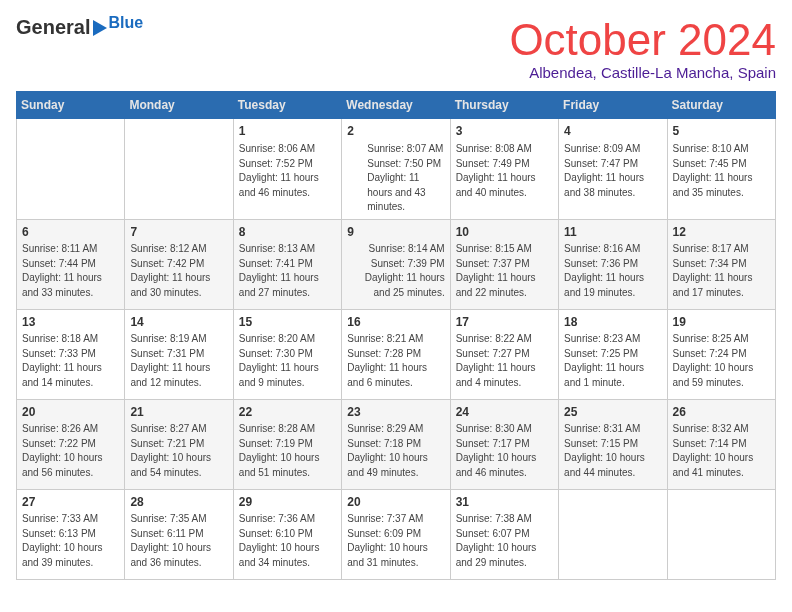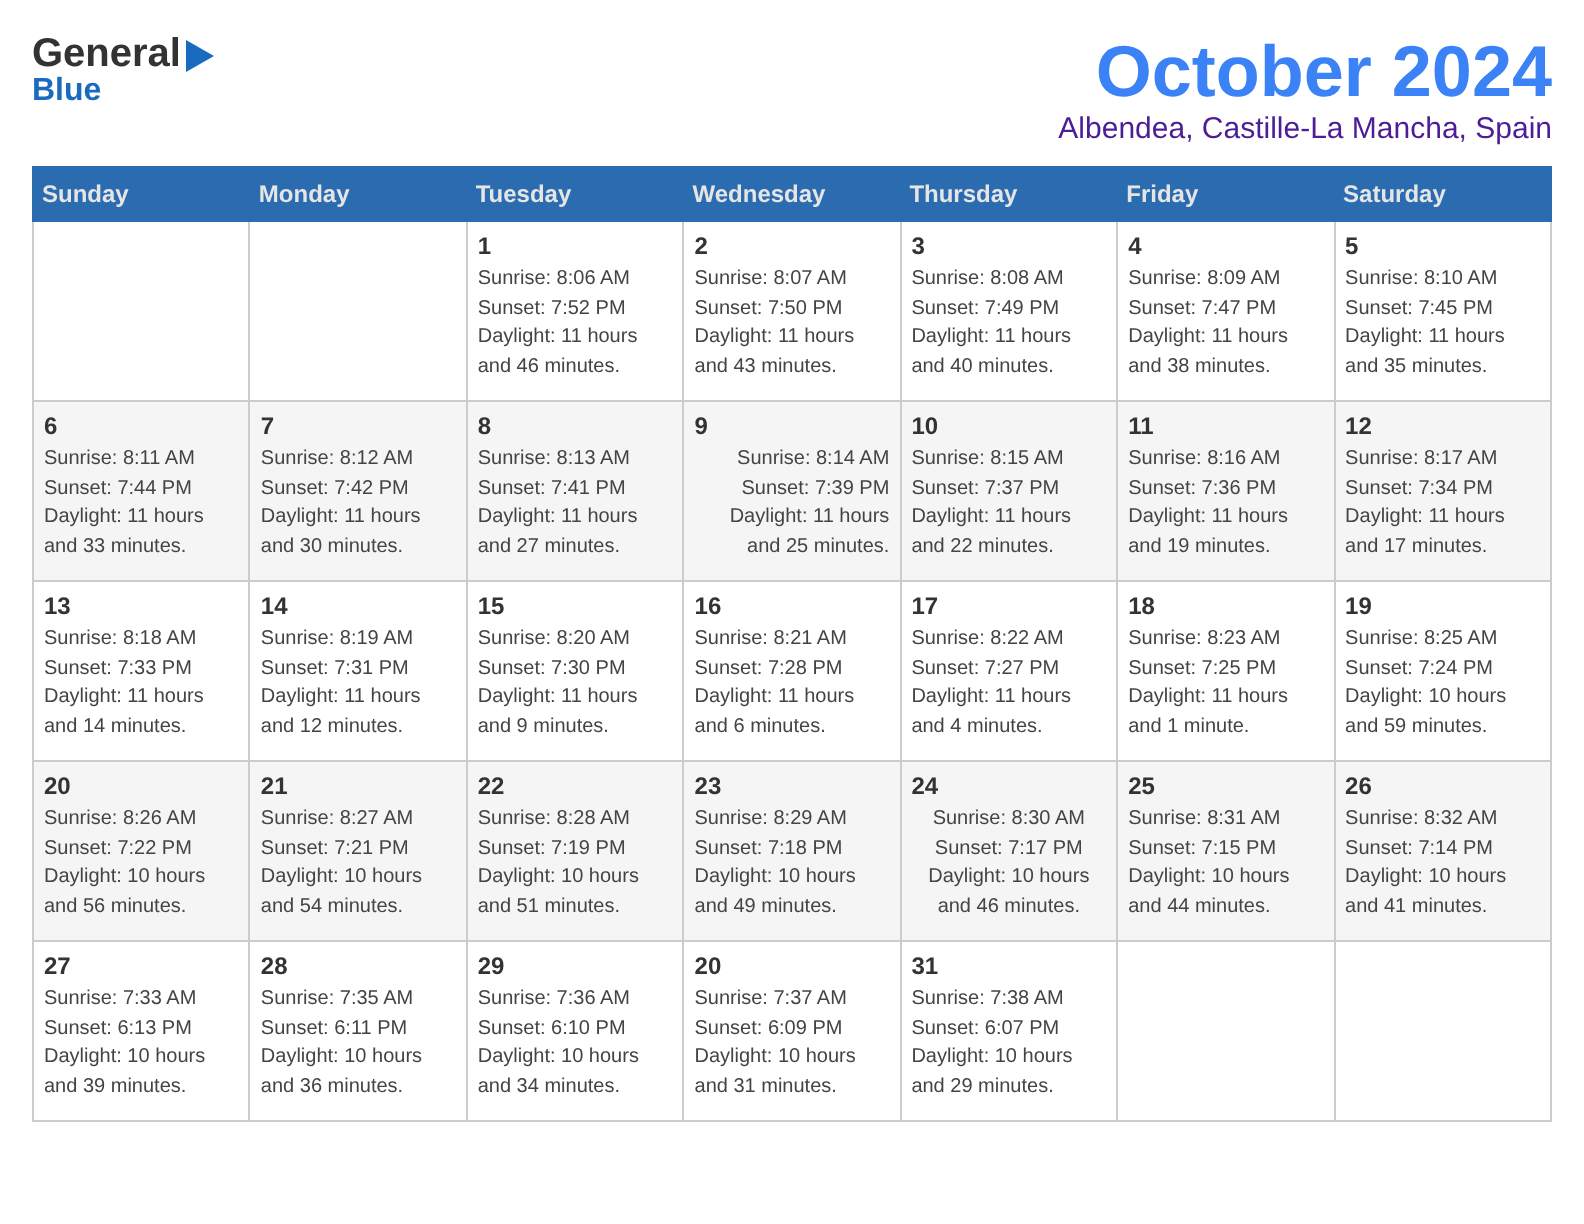--- a/index.html
+++ b/index.html
@@ -11,30 +11,30 @@
       padding: 16px;
     }
     .header-area {
       display: flex;
       justify-content: space-between;
       align-items: flex-start;
       margin-bottom: 10px;
     }
     .logo {
       display: flex;
-      flex-direction: column;
+      flex-direction: row;
       align-items: flex-start;
     }
     .title-area {
       text-align: right;
     }
     .month-title {
-      font-size: 36px;
-      font-weight: bold;
-      color: #3b82f6;
+      font-size: 44px;
+      font-weight: normal;
+      color: #ef4444;
       line-height: 1.1;
     }
     .location-title {
       font-size: 15px;
       color: #4c1d95;
       margin-left: 35px;
     }
     .calendar {
       width: 100%;
       border-collapse: collapse;
@@ -114,21 +114,21 @@
         <td class="empty-cell"></td>
         <td class="empty-cell"></td>
         <td>
           <span class="day-number">1</span>
           <div class="day-info" style="white-space: pre-line;">Sunrise: 8:06 AM
 Sunset: 7:52 PM
 Daylight: 11 hours and 46 minutes.</div>
         </td>
         <td>
           <span class="day-number">2</span>
-          <div class="day-info" style="white-space: pre-line;">Sunrise: 8:07 AM
+          <div class="day-info" style="white-space: pre-line; margin-left: 20px;">Sunrise: 8:07 AM
 Sunset: 7:50 PM
 Daylight: 11 hours and 43 minutes.</div>
         </td>
         <td>
           <span class="day-number">3</span>
           <div class="day-info" style="white-space: pre-line;">Sunrise: 8:08 AM
 Sunset: 7:49 PM
 Daylight: 11 hours and 40 minutes.</div>
         </td>
         <td>
@@ -252,21 +252,21 @@
 Daylight: 10 hours and 51 minutes.</div>
         </td>
         <td>
           <span class="day-number">23</span>
           <div class="day-info" style="white-space: pre-line;">Sunrise: 8:29 AM
 Sunset: 7:18 PM
 Daylight: 10 hours and 49 minutes.</div>
         </td>
         <td>
           <span class="day-number">24</span>
-          <div class="day-info" style="white-space: pre-line; text-align: center;">Sunrise: 8:30 AM
+          <div class="day-info" style="white-space: pre-line;">Sunrise: 8:30 AM
 Sunset: 7:17 PM
 Daylight: 10 hours and 46 minutes.</div>
         </td>
         <td>
           <span class="day-number">25</span>
           <div class="day-info" style="white-space: pre-line;">Sunrise: 8:31 AM
 Sunset: 7:15 PM
 Daylight: 10 hours and 44 minutes.</div>
         </td>
         <td>

